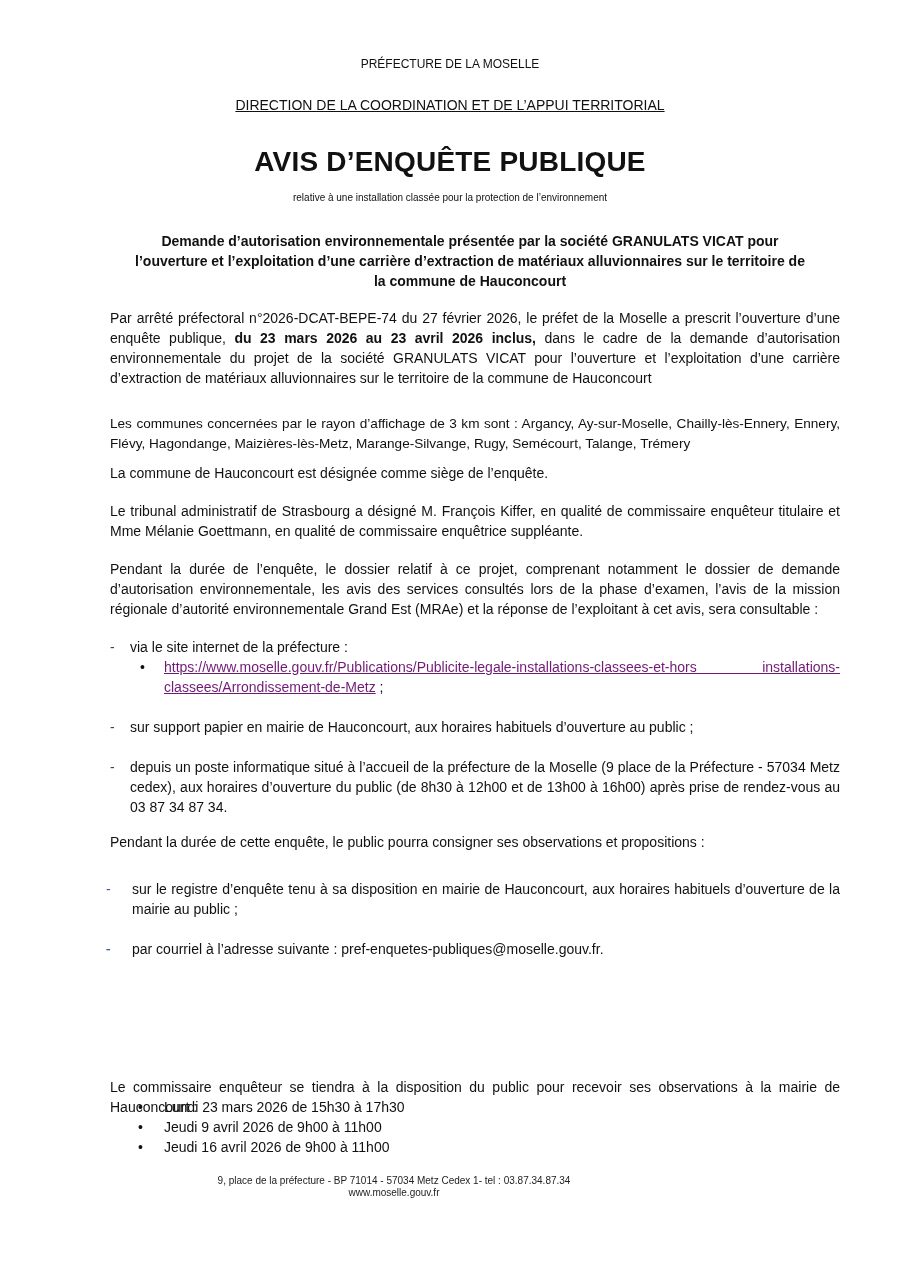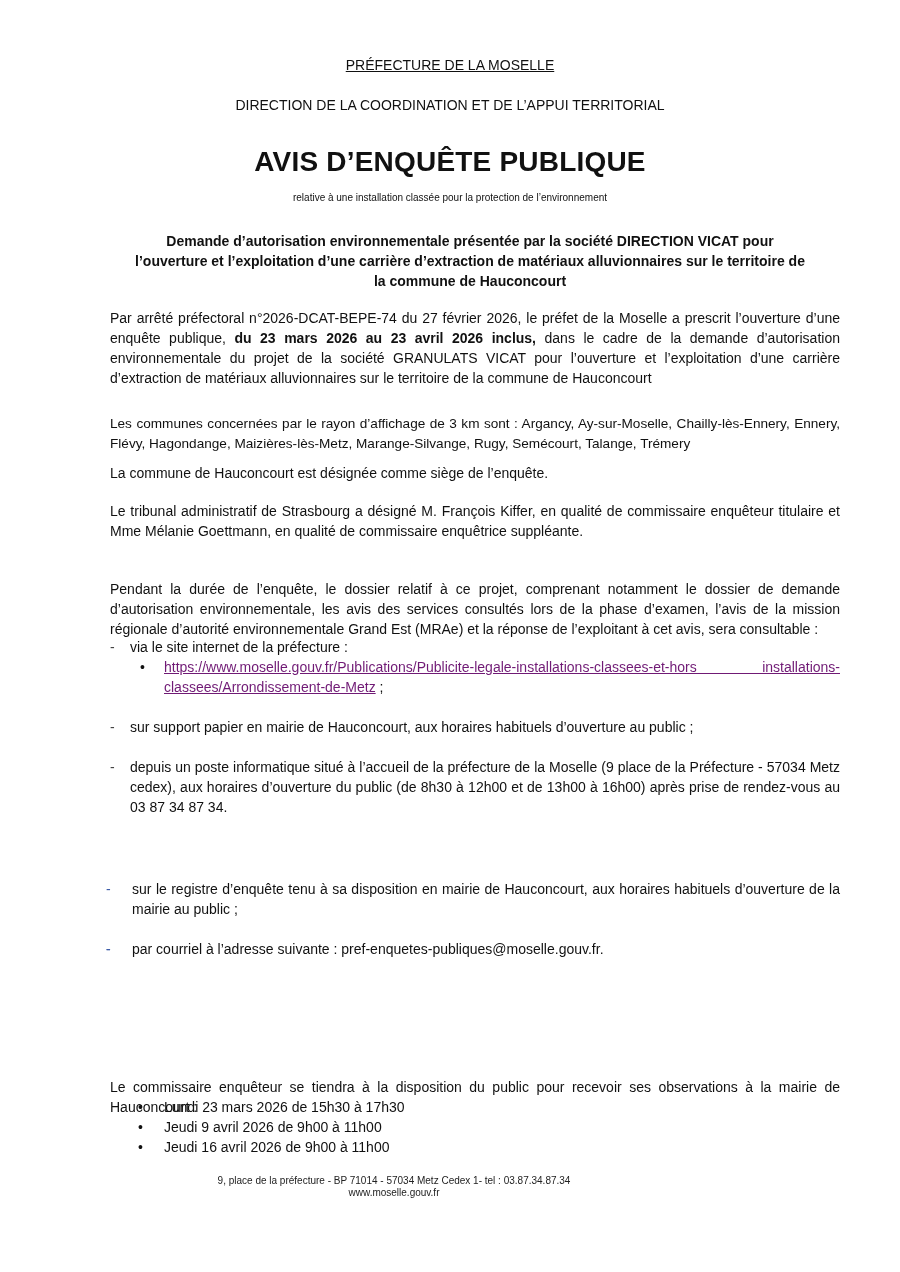--- a/index.html
+++ b/index.html
@@ -1,21 +1,21 @@
 <!DOCTYPE html>
 <html><head>
 <meta charset="utf-8">
 <style>
   html, body { margin: 0; padding: 0; background: #ffffff; }
   body { width: 900px; height: 1272px; position: relative; overflow: hidden;
          font-family: "Liberation Sans", sans-serif; color: #111; }
   .page { position: absolute; left: 0; top: 0; width: 900px; height: 1272px; }
   .c { text-align: center; }
-  .hdr1 { position: absolute; top: 57px; left: 0; width: 900px; font-size: 14px; text-decoration: underline; }
-  .hdr2 { position: absolute; top: 97px; left: 0; width: 900px; font-size: 14px; }
+  .hdr1 { position: absolute; top: 57px; left: 0; width: 900px; font-size: 12px; }
+  .hdr2 { position: absolute; top: 97px; left: 0; width: 900px; font-size: 14px; text-decoration: underline; }
   .title { position: absolute; top: 146px; left: 0; width: 900px; font-size: 28px; font-weight: bold; letter-spacing: 0.2px; }
   .sub { position: absolute; top: 192px; left: 0; width: 900px; font-size: 10px; }
   .req { position: absolute; top: 231px; left: 130px; width: 680px; font-size: 14px; font-weight: bold; line-height: 20px; text-align: center; }
   .para { position: absolute; left: 110px; width: 730px; font-size: 14px; line-height: 20px; text-align: justify; }
   .list { position: absolute; left: 110px; width: 730px; font-size: 14px; line-height: 20px; margin: 0; padding: 0; list-style: none; }
   .dash-item { position: relative; padding-left: 20px; text-align: justify; }
   .dash { position: absolute; left: 0; top: 0; color: #444; }
   .dash.blue { color: #3b5ba8; left: -6px; }
   .sub-bullet { position: relative; padding-left: 54px; text-align: justify; }
   .dot { position: absolute; left: 30px; top: 0; }
@@ -27,50 +27,51 @@
 </style>
 </head>
 <body>
 
 <div class="page">
 
   <div class="hdr1 c">PRÉFECTURE DE LA MOSELLE</div>
   <div class="hdr2 c">DIRECTION DE LA COORDINATION ET DE L’APPUI TERRITORIAL</div>
   <div class="title c">AVIS D’ENQUÊTE PUBLIQUE</div>
   <div class="sub c">relative à une installation classée pour la protection de l’environnement</div>
-  <div class="req">Demande d’autorisation environnementale présentée par la société DIRECTION VICAT pour l’ouverture et l’exploitation d’une carrière d’extraction de matériaux alluvionnaires sur le territoire de la commune de Hauconcourt</div>
+  <div class="req">Demande d’autorisation environnementale présentée par la société GRANULATS VICAT pour l’ouverture et l’exploitation d’une carrière d’extraction de matériaux alluvionnaires sur le territoire de la commune de Hauconcourt</div>
 
   <div class="para" style="top:308px;">
     <span>Par arrêté préfectoral n°2026-DCAT-BEPE-74 du 27 février 2026, le préfet de la Moselle a prescrit l’ouverture d’une enquête publique, </span><b>du 23 mars 2026 au 23 avril 2026 inclus,</b><span> dans le cadre de la demande d’autorisation environnementale du projet de la société GRANULATS VICAT pour l’ouverture et l’exploitation d’une carrière d’extraction de matériaux alluvionnaires sur le territoire de la commune de Hauconcourt</span>
   </div>
 
   <div class="para" style="top:414px; font-size:13.6px;">Les communes concernées par le rayon d’affichage de 3 km sont : Argancy, Ay-sur-Moselle, Chailly-lès-Ennery, Ennery, Flévy, Hagondange, Maizières-lès-Metz, Marange-Silvange, Rugy, Semécourt, Talange, Trémery</div>
   <div class="para" style="top:463px;">La commune de Hauconcourt est désignée comme siège de l’enquête.</div>
   <div class="para" style="top:501px;">Le tribunal administratif de Strasbourg a désigné M. François Kiffer, en qualité de commissaire enquêteur titulaire et Mme Mélanie Goettmann, en qualité de commissaire enquêtrice suppléante.</div>
-  <div class="para" style="top:559px;margin-top:20px;">Pendant la durée de l’enquête, le dossier relatif à ce projet, comprenant notamment le dossier de demande d’autorisation environnementale, les avis des services consultés lors de la phase d’examen, l’avis de la mission régionale d’autorité environnementale Grand Est (MRAe) et la réponse de l’exploitant à cet avis, sera consultable :</div>
+  <div class="para" style="top:559px;">Pendant la durée de l’enquête, le dossier relatif à ce projet, comprenant notamment le dossier de demande d’autorisation environnementale, les avis des services consultés lors de la phase d’examen, l’avis de la mission régionale d’autorité environnementale Grand Est (MRAe) et la réponse de l’exploitant à cet avis, sera consultable :</div>
 
   <ul class="list" style="top:637px;">
     <li class="dash-item">
       <span class="dash">-</span>
       <span>via le site internet de la préfecture :</span>
     </li>
     <li class="sub-bullet">
       <span class="dot">•</span>
       <a class="link" href="#">https://www.moselle.gouv.fr/Publications/Publicite-legale-installations-classees-et-hors installations-classees/Arrondissement-de-Metz</a><span> ;</span>
     </li>
     <li class="dash-item" style="margin-top:20px;">
       <span class="dash">-</span>
       <span>sur support papier en mairie de Hauconcourt, aux horaires habituels d’ouverture au public ;</span>
     </li>
     <li class="dash-item" style="margin-top:20px;">
       <span class="dash">-</span>
       <span>depuis un poste informatique situé à l’accueil de la préfecture de la Moselle (9 place de la Préfecture - 57034 Metz cedex), aux horaires d’ouverture du public (de 8h30 à 12h00 et de 13h00 à 16h00) après prise de rendez-vous au 03 87 34 87 34.</span>
     </li>
   </ul>
 
+  <div class="para" style="top:832px;">Pendant la durée de cette enquête, le public pourra consigner ses observations et propositions :</div>
 
   <ul class="list" style="top:879px; left:112px; width:728px;">
     <li class="dash-item">
       <span class="dash blue">-</span>
       <span>sur le registre d’enquête tenu à sa disposition en mairie de Hauconcourt, aux horaires habituels d’ouverture de la mairie au public ;</span>
     </li>
     <li class="dash-item" style="margin-top:20px;">
       <span class="dash blue">-</span>
     </li>
     <li class="dash-item" style="margin-top:20px;">

